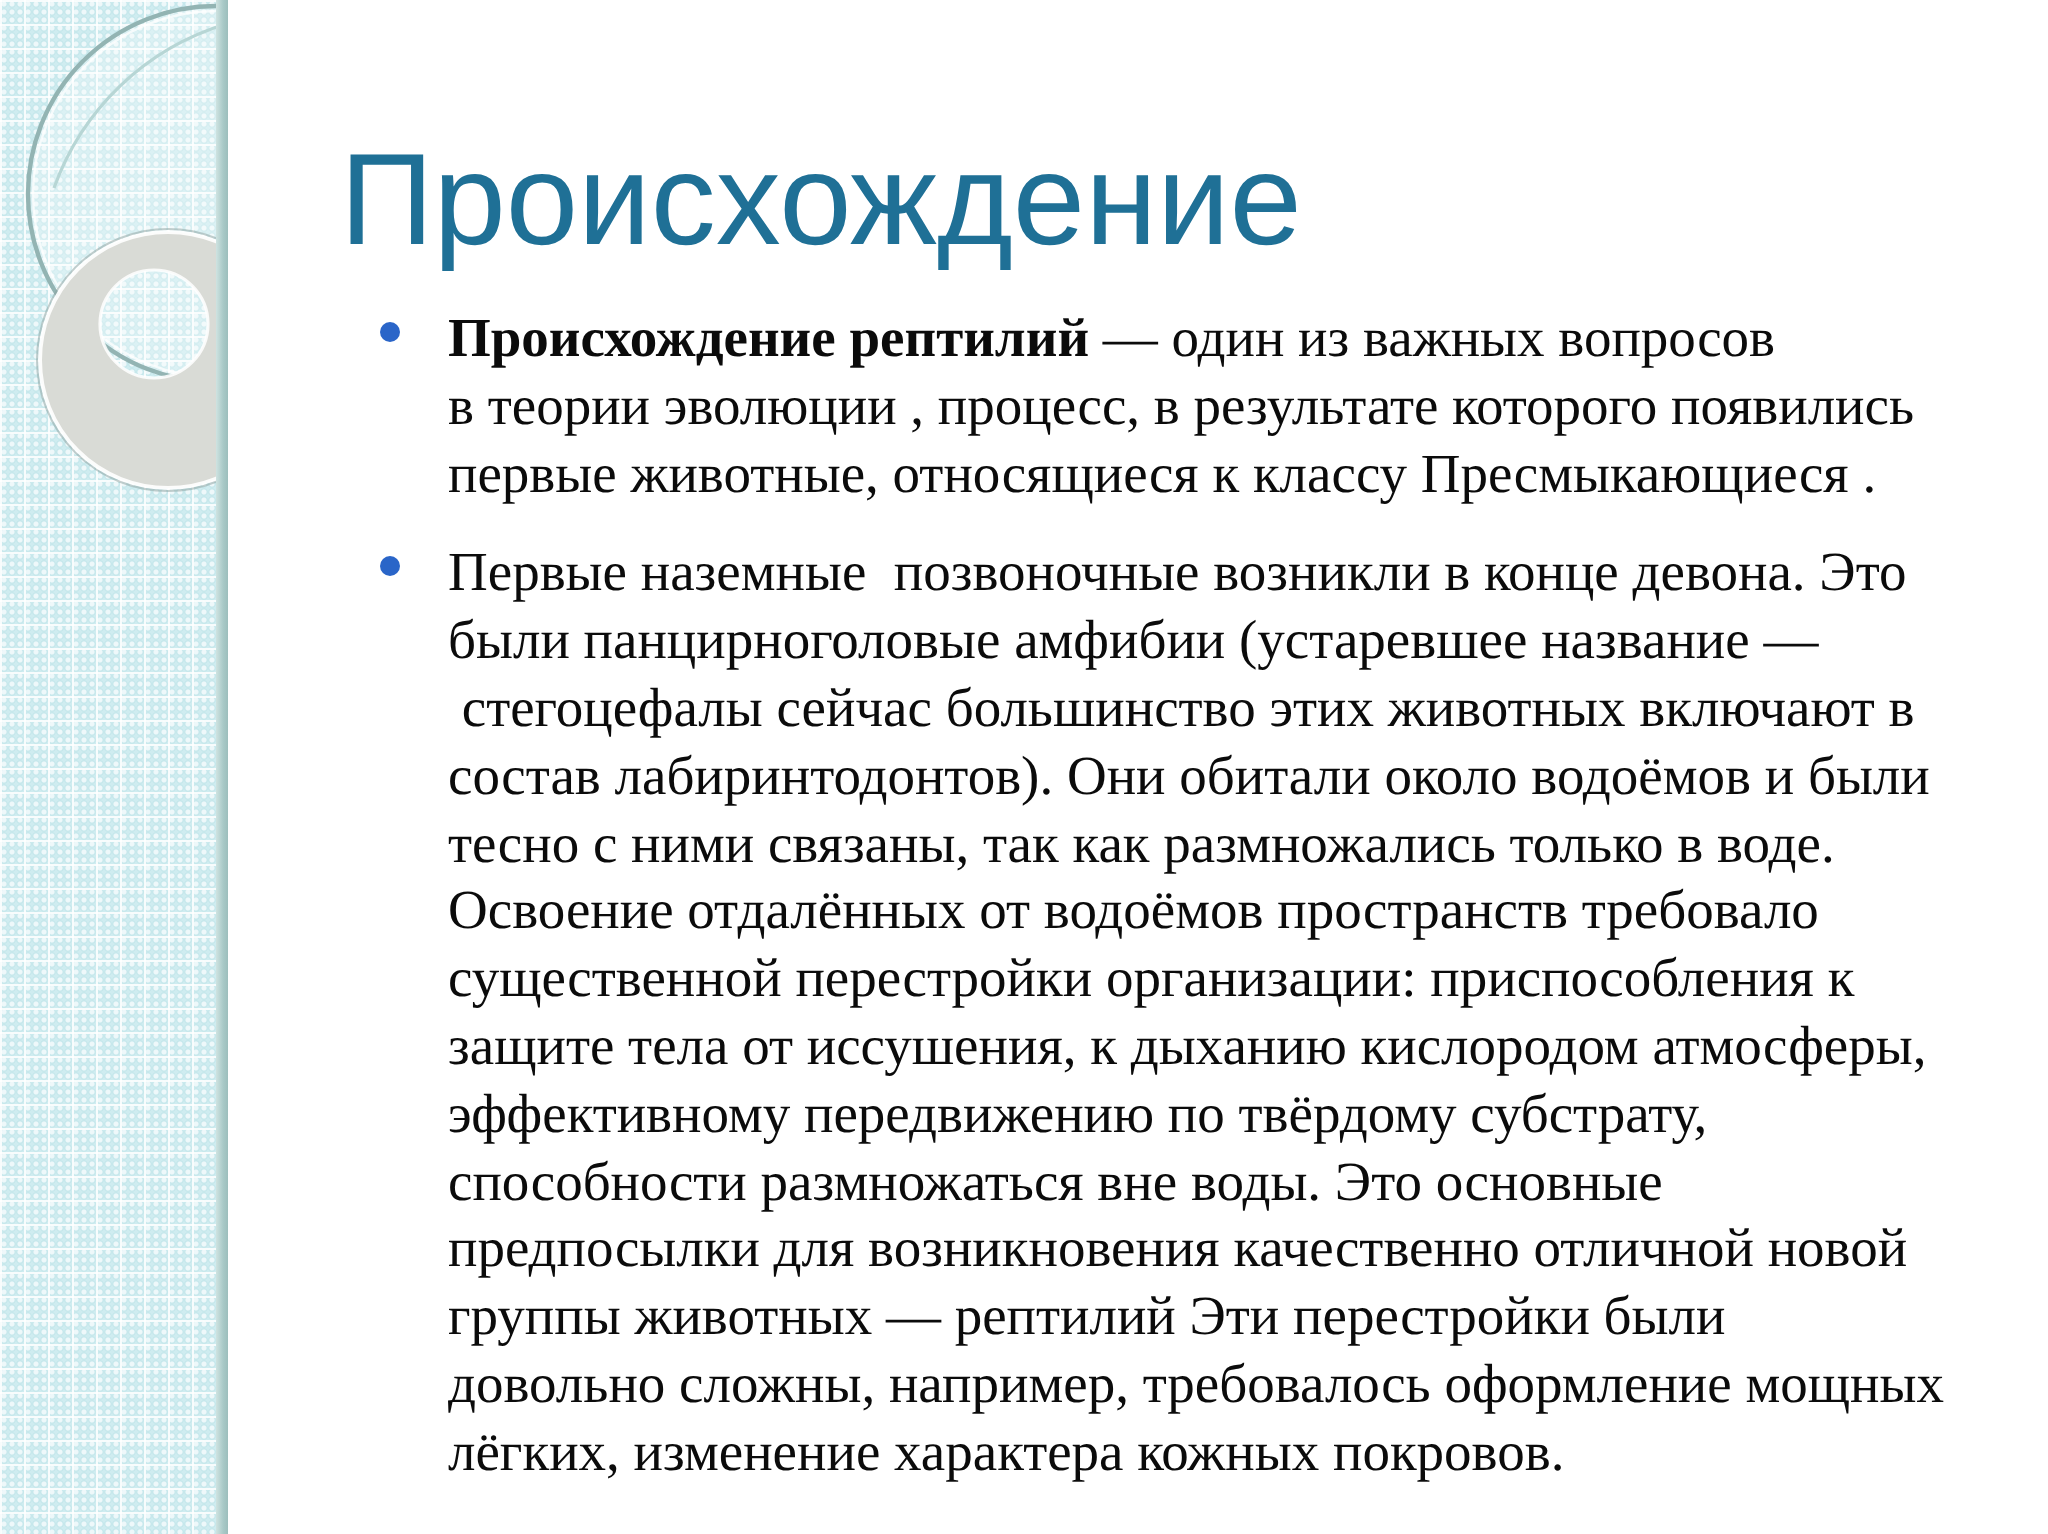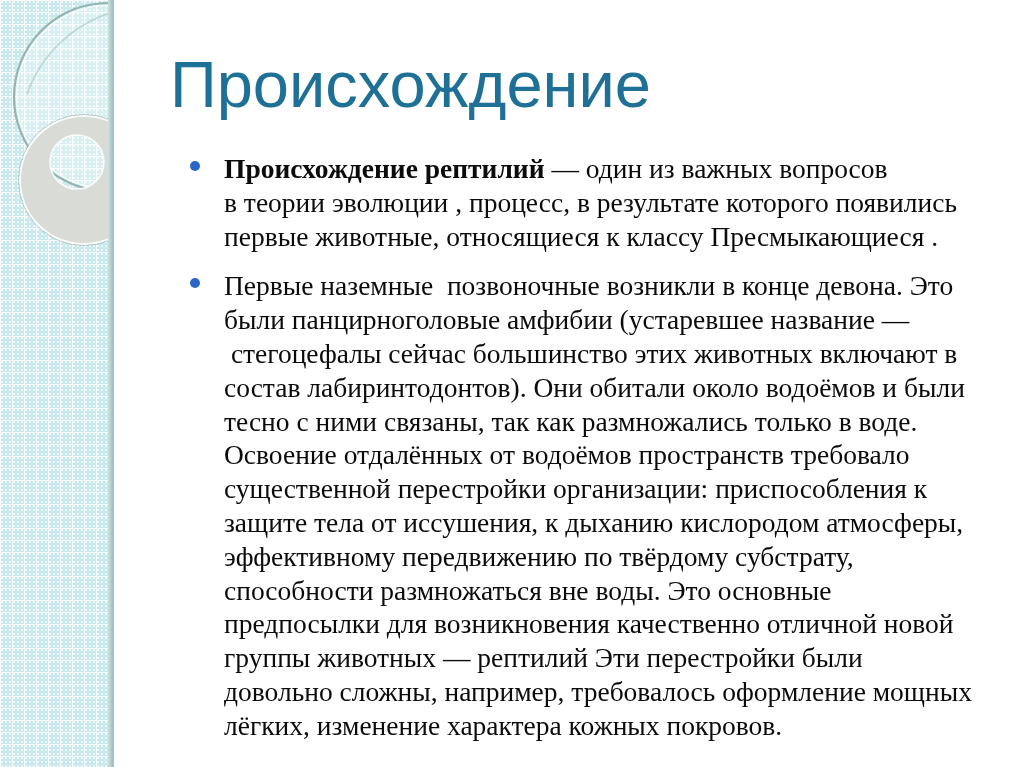--- a/index.html
+++ b/index.html
@@ -35,21 +35,21 @@
     right: 0; top: 0;
     width: 6px; height: 100%;
     background: linear-gradient(90deg, #cfe3e1 0%, var(--color-sidebar_edge, #a9c9c7) 60%, #9cbebc 100%);
   }
   .sidebar svg { display: block; }
 
   
   .title {
     position: absolute;
     left: 170px;
-    top: 49px;
+    top: 64px;
     margin: 0;
     font-family: "Liberation Sans", sans-serif;
     font-weight: 400;
     font-size: 65px;
     line-height: 72px;
     letter-spacing: 0px;
     color: var(--color-title, #1f7096);
     white-space: nowrap;
   }
 

